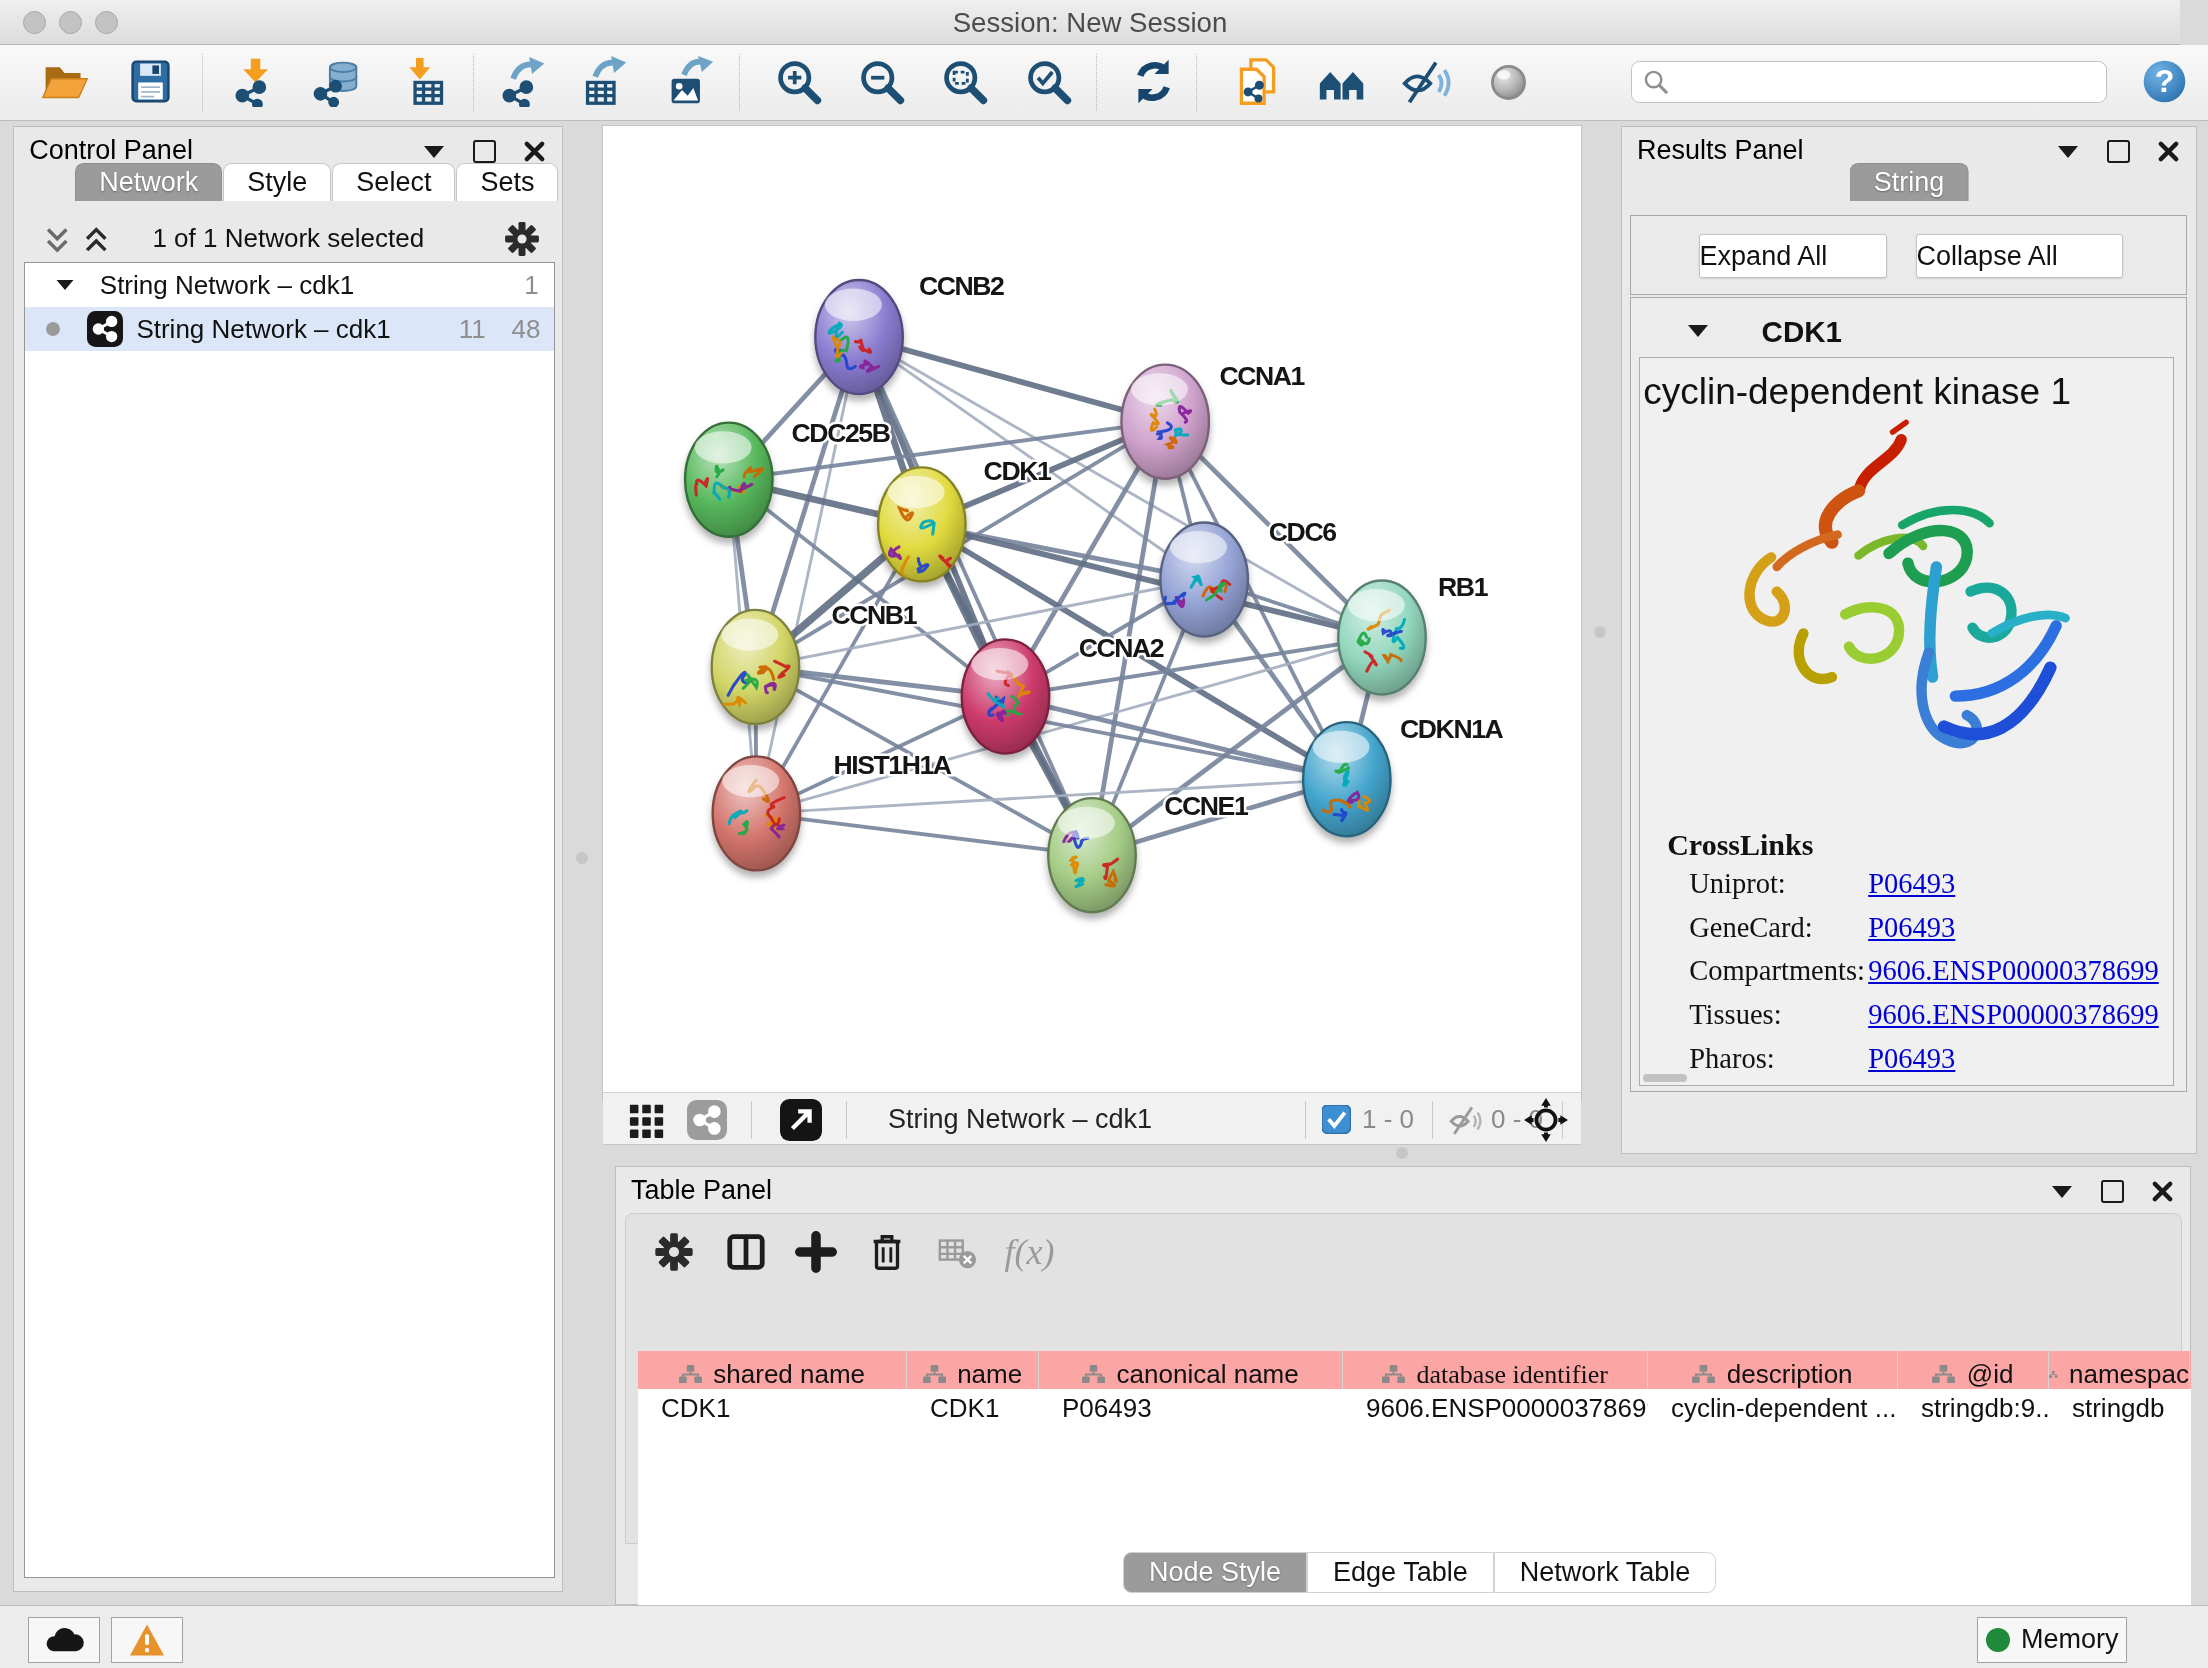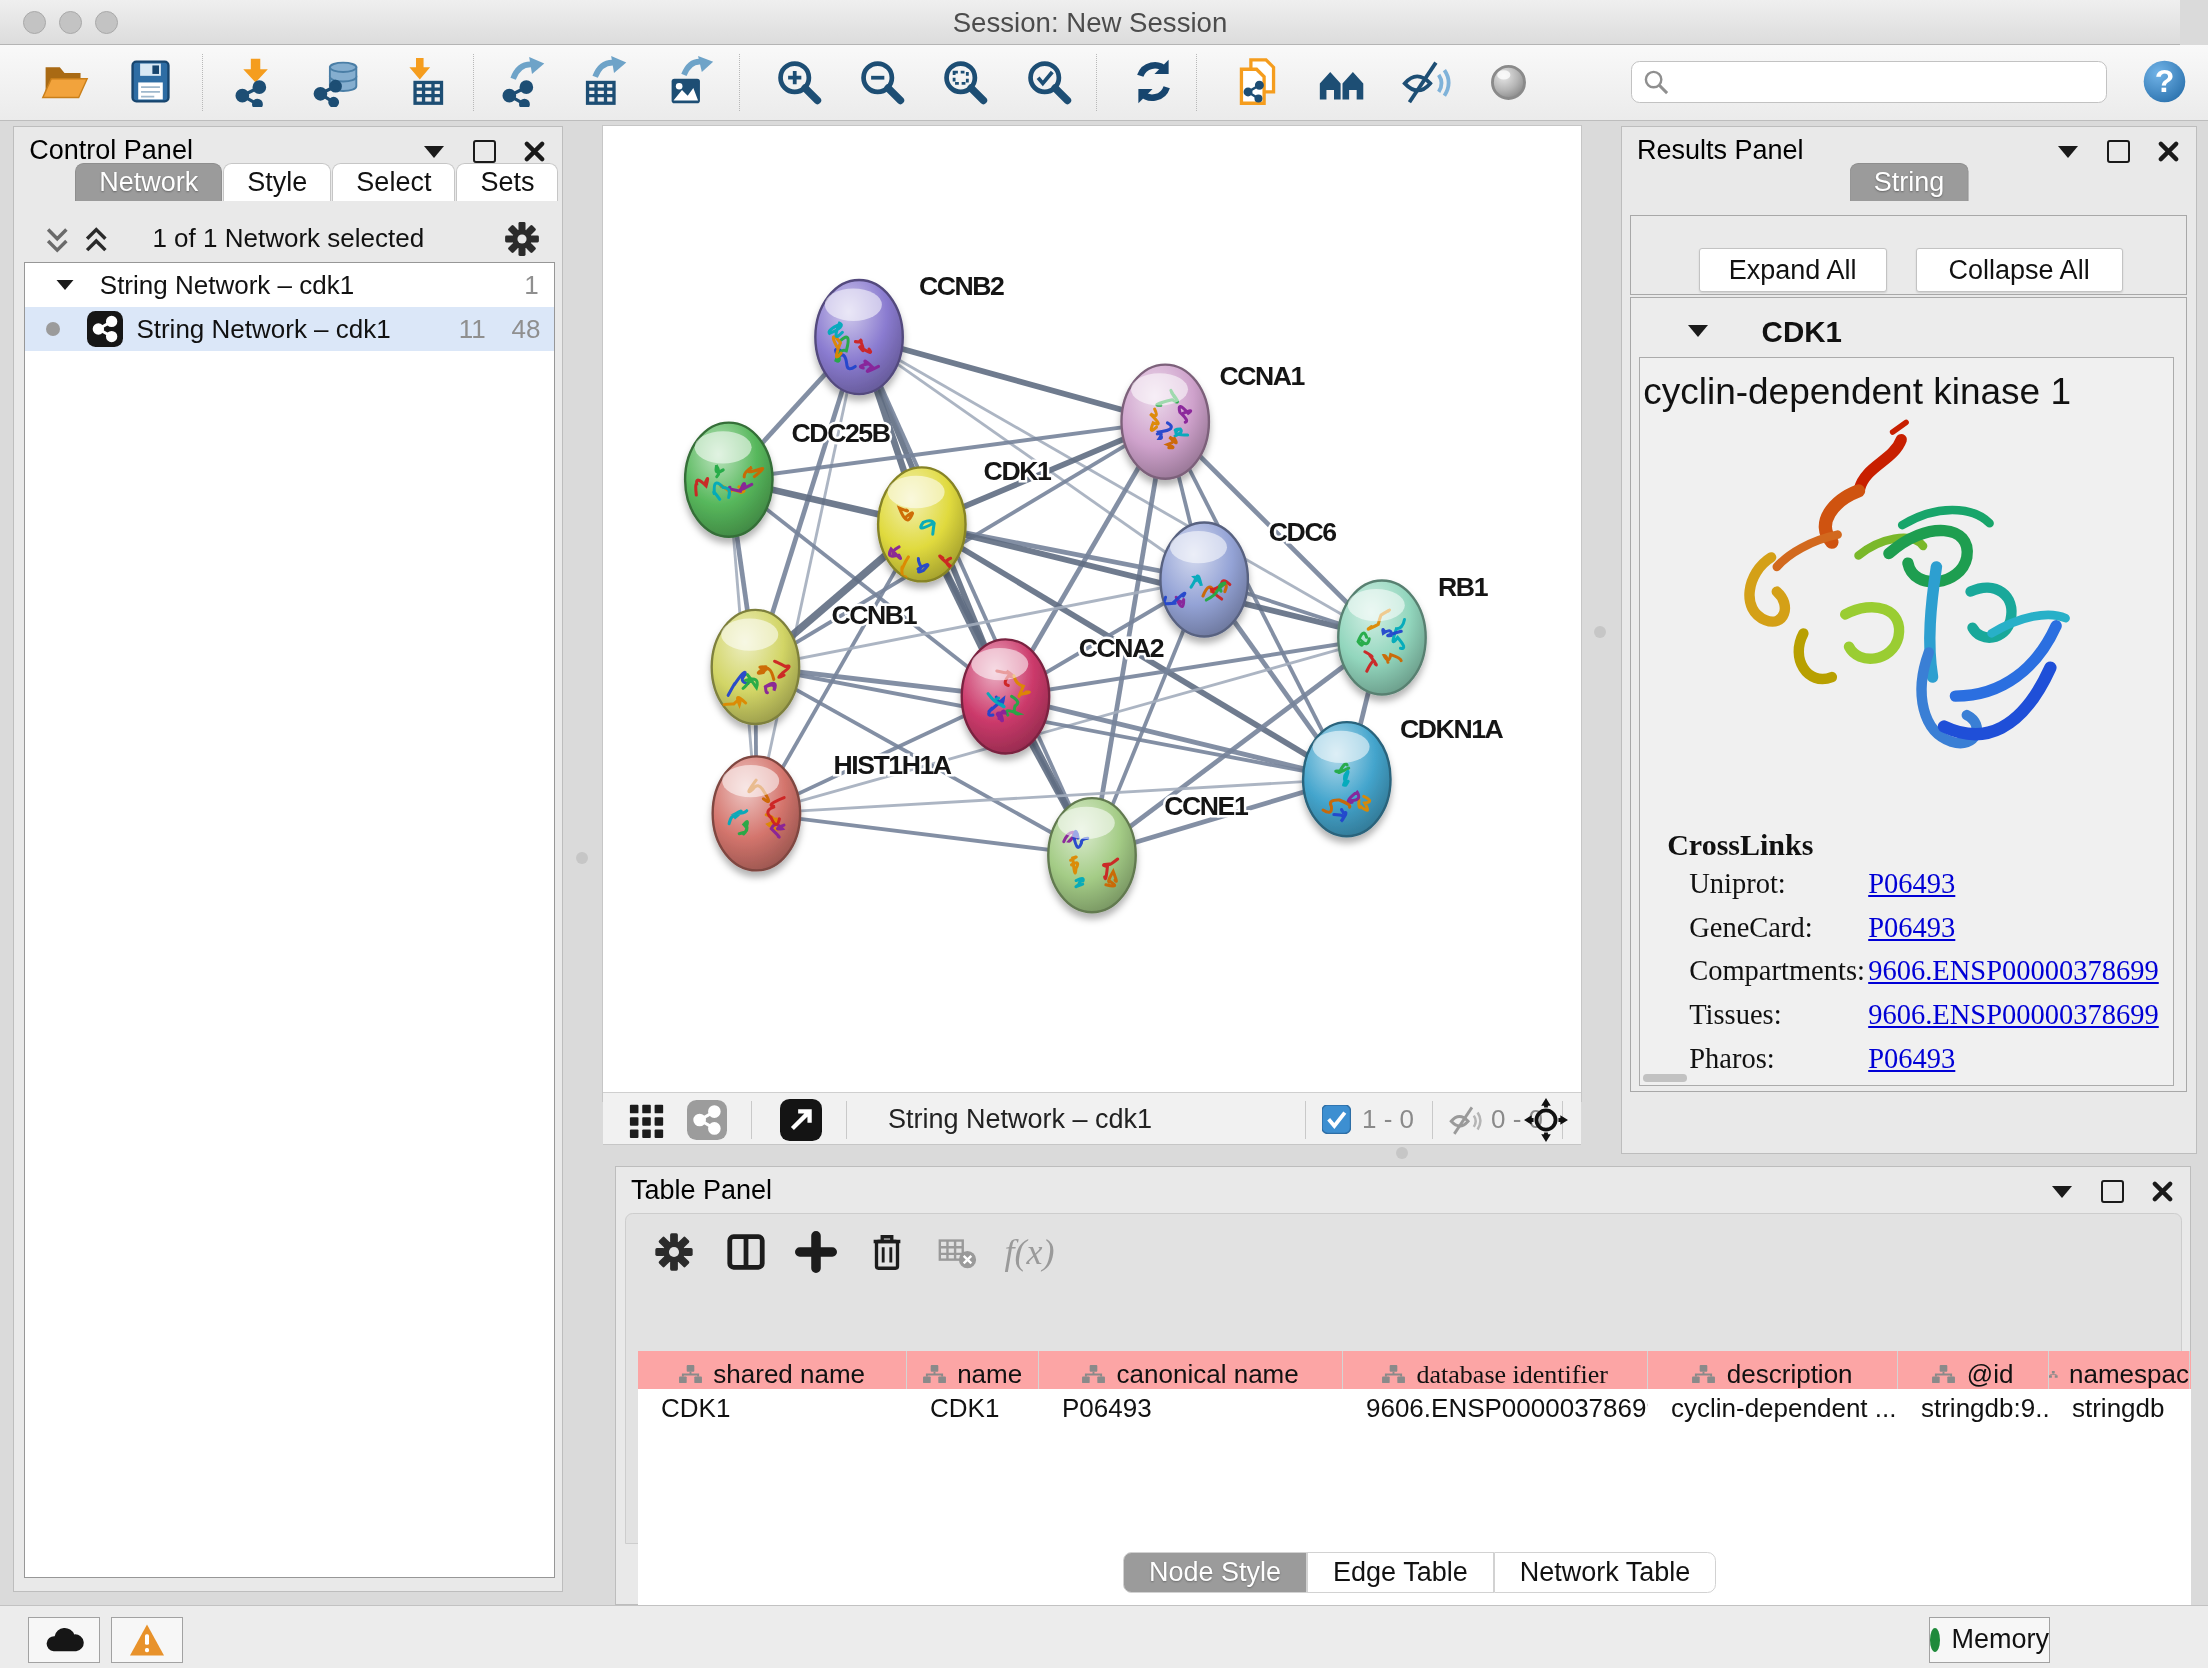--- a/index.html
+++ b/index.html
@@ -41,22 +41,22 @@
   .netcanvas{position:absolute;left:603px;top:126px;width:978px;height:975px;background:#fff;
              outline:1px solid #c6c6c6}
   .vtoolbar{position:absolute;left:603px;top:1092px;width:978px;height:53px;background:#f1f1f1;
             border-top:1px solid #cfcfcf;border-bottom:1px solid #c6c6c6;box-sizing:border-box}
   .vsep{position:absolute;top:7.6px;height:38px;border-left:1px solid #c9c9c9}
   .vtitle{position:absolute;left:285px;top:10.5px;font-size:27px;color:#222}
   .badgetxt{position:absolute;top:11.4px;font-size:26px;color:#8a8a8a}
   
   .rtab{position:absolute;left:50%;transform:translateX(-50%);top:36px}
   .rboxA{position:absolute;left:7.6px;top:88px;width:557px;height:80px;border:1.9px solid #a8a8a8;background:#eaeaea;box-sizing:border-box}
-  .rbtn{position:absolute;top:32px;height:42px;background:#fff;border:1px solid #c3c3c3;border-radius:3px;
-        font-size:27px;text-align:center;line-height:42px;box-shadow:0 1px 1.9px rgba(0,0,0,.12)}
+  .rbtn{position:absolute;top:18px;height:42px;background:#fff;border:1px solid #c3c3c3;border-radius:3px;
+        font-size:27px;text-align:left;line-height:42px;box-shadow:0 1px 1.9px rgba(0,0,0,.12)}
   .rboxB{position:absolute;left:7.6px;top:170px;width:557px;height:795px;border:1.9px solid #a8a8a8;background:#ececec;box-sizing:border-box}
   .gene-h{position:absolute;left:131px;top:17px;font-size:29.5px;font-weight:bold}
   .rinner{position:absolute;left:8.6px;top:59px;width:535px;height:729px;border:1px solid #ababab;background:#f0f0f0;box-sizing:border-box}
   .gdesc{position:absolute;left:3px;top:13.3px;font-size:37px}
   .xl{font-family:"Liberation Serif",serif}
   .xl-title{position:absolute;left:27px;top:470px;font-size:30px;font-weight:bold}
   .xl-row{position:absolute;left:0;width:100%;height:44px;font-size:28.5px}
   .xl-row .lab{position:absolute;left:49px}
   .xl-row .val{position:absolute;left:228px;color:#0000d6;text-decoration:underline}
   .mini-scroll{position:absolute;left:2.9px;bottom:2.9px;width:44px;height:8.6px;background:#c2c2c2;border-radius:3.8px}
@@ -921,18 +921,18 @@
       <path d="M10 28 a8 8 0 0 1 1 -16 a11 11 0 0 1 21 -2 a8 8 0 0 1 2 18z" fill="#161616"></path>
     </svg>
   </div>
   <div class="sbtn" style="left:111px;width:72px">
     <svg width="38" height="34" viewBox="0 0 46 42">
       <path d="M23 2 L44 40 H2 Z" fill="#e8922b"></path>
       <rect x="20.5" y="14" width="5" height="13" rx="2" fill="#fff"></rect>
       <rect x="20.5" y="31" width="5" height="5" rx="2" fill="#fff"></rect>
     </svg>
   </div>
-  <div class="sbtn" style="left:1929px;width:121px">
+  <div class="sbtn" style="left:1977px;width:150px">
     <span class="memdot"></span>
     <span style="font-size:27px">Memory</span>
   </div>
 </div>
 
 
 </body></html>

